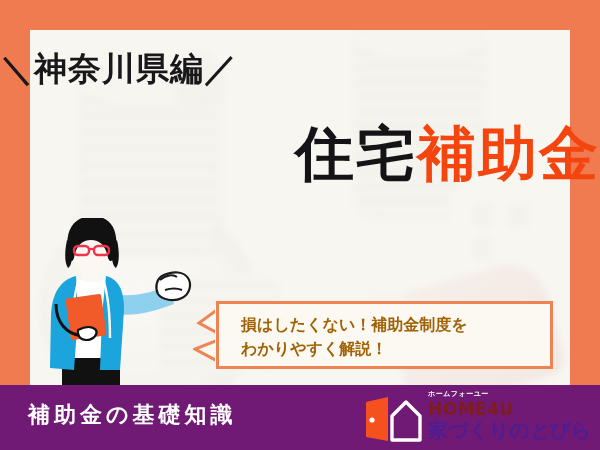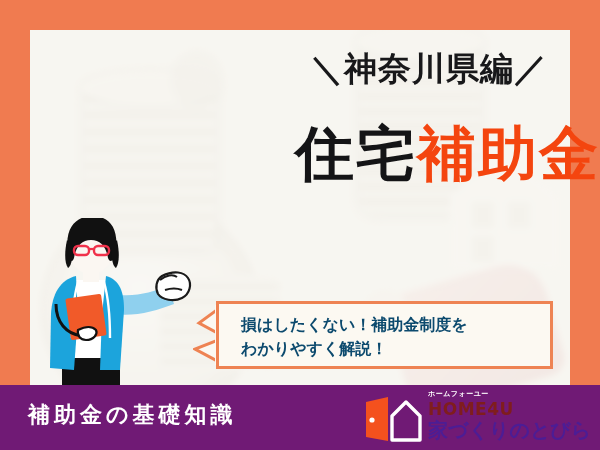--- a/index.html
+++ b/index.html
@@ -77,21 +77,21 @@
   }
   .housewhite:after{
     content:"";position:absolute;left:22px;top:52px;width:22px;height:26px;
     background:#e8e5db;box-shadow:36px 0 0 #e8e5db,0 34px 0 #e8e5db;
   }
   .whitewash{
     position:absolute;inset:0;background:rgba(248,247,242,.62);
   }
   
   #kicker{
-    position:absolute;top:47px;left:0;width:548px;text-align:right;
+    position:absolute;top:47px;left:0;width:548px;text-align:left;
     font-size:33px;font-weight:700;color:#18181a;letter-spacing:1px;
     font-family:"DejaVu Sans","Liberation Sans",sans-serif;
   }
   #title-main{
     position:absolute;top:124px;left:0;width:600px;text-align:right;
     font-size:59px;font-weight:700;letter-spacing:2px;line-height:1;
     font-family:"DejaVu Sans","Liberation Sans",sans-serif;
   }
   #title-main .black{color:#141416;}
   #title-main .orange{color:#F4450F;}
@@ -100,21 +100,21 @@
     font-size:52px;font-weight:700;color:#141416;letter-spacing:2px;line-height:1;
     font-family:"DejaVu Sans","Liberation Sans",sans-serif;
   }
   
   #speech-bubble{
     position:absolute;left:216px;top:301px;width:337px;height:68px;
     background:#FCF9F2;border:3px solid #EE8353;box-sizing:border-box;
   }
   #speech-bubble .btext{
     position:absolute;left:22px;top:9px;width:300px;
-    font-size:16px;line-height:24px;color:#0c4a6e;font-weight:700;
+    font-size:16px;line-height:24px;color:#a16207;font-weight:700;
     font-family:"DejaVu Sans","Liberation Sans",sans-serif;
     white-space:pre-line;
   }
   #bubble-tail{
     position:absolute;left:193px;top:305px;width:28px;height:60px;
   }
   
   #character{position:absolute;left:34px;top:218px;width:180px;height:170px;}
   
   #bottom-bar{

